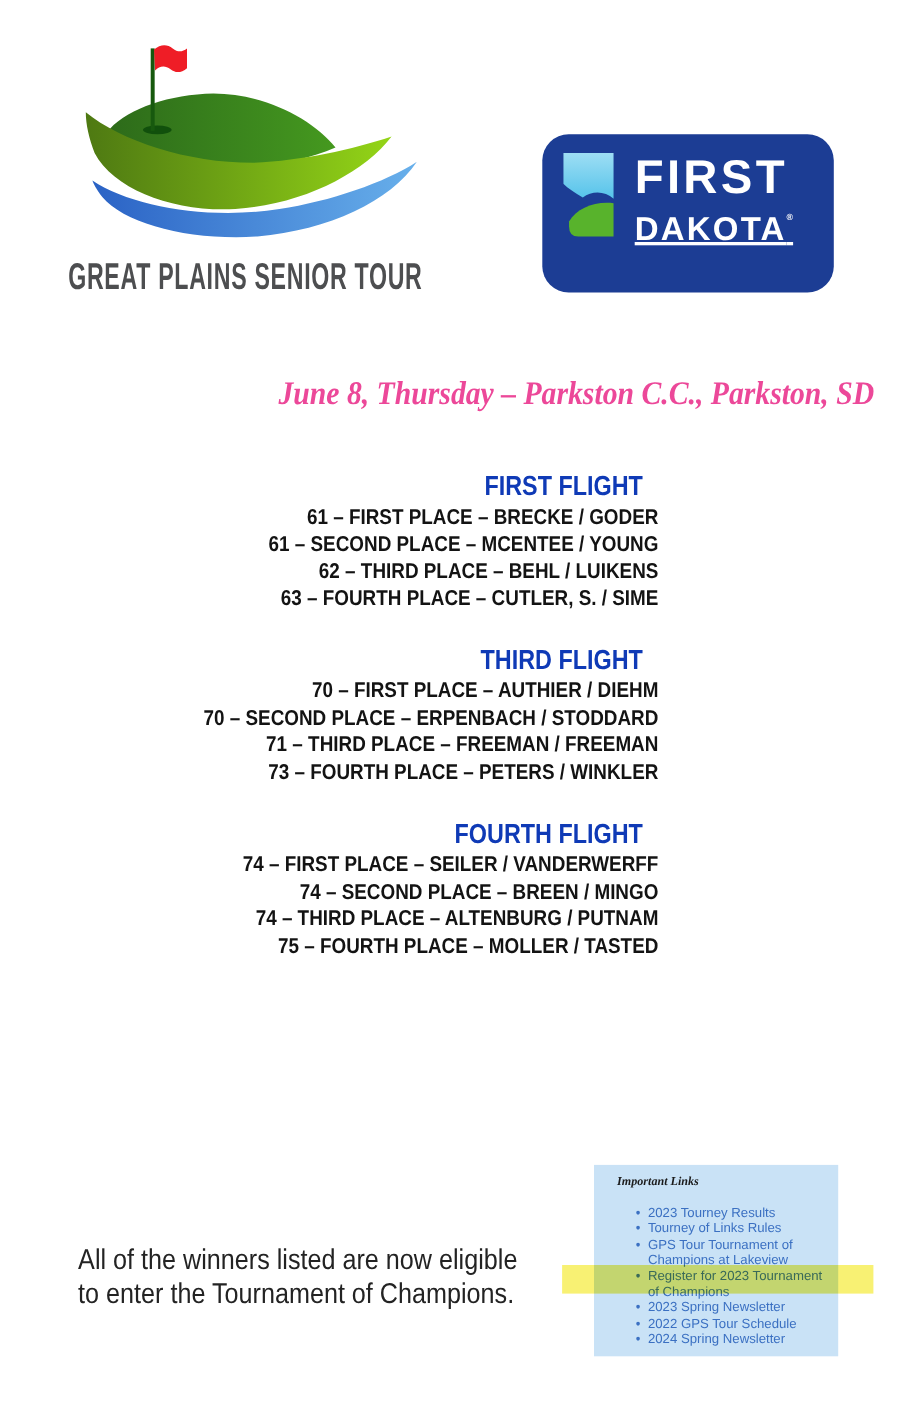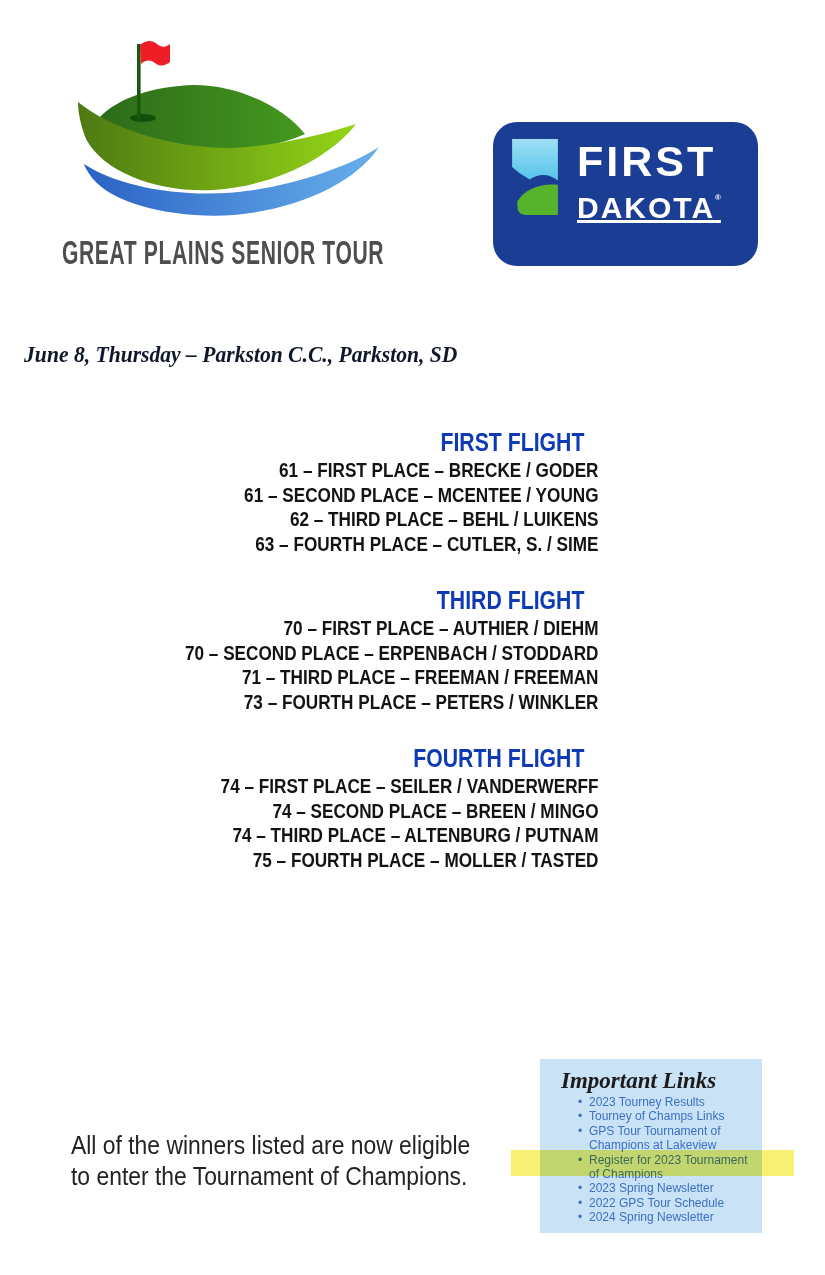--- a/index.html
+++ b/index.html
@@ -28,23 +28,23 @@
   .fd-first {
     font-size:43px; font-weight:bold; letter-spacing:3px; line-height:44px; white-space:nowrap;
   }
   .fd-dakota {
     font-size:30px; font-weight:bold; letter-spacing:2px; line-height:29px; white-space:nowrap;text-decoration:underline;
   }
   .fd-reg { font-size:8px; vertical-align:18px; letter-spacing:0; }
 
   
   .event-title {
-    position:absolute; left:0; top:341px; width:100%; text-align:left;
+    position:absolute; left:0; top:341px; width:100%; text-align:right;
     font-family:"Liberation Serif", serif; font-style:italic; font-weight:bold;
-    font-size:24px; color:#0f172a; white-space:nowrap;
+    font-size:30px; color:#ec4899; white-space:nowrap;
   }
   .event-title span { display:inline-block; transform:scaleX(0.9); }
 
   
   .flights { position:absolute; left:185px; top:429px; }
   .flight-section { margin-bottom:31px;text-align:right; }
   .flight-name {
     font-size:25px; font-weight:bold; color:#0F3AB6; line-height:27px;
     white-space:nowrap; transform:scaleX(0.85); transform-origin:left top;
     margin-bottom:2px;
@@ -59,21 +59,21 @@
   .note div { white-space:nowrap; transform:scaleX(0.88); transform-origin:left top; }
 
   
   .links-box {
     position:absolute; left:540px; top:1059px; width:222px; height:174px;
     background:#C9E2F6;
   }
   .links-title {
     position:absolute; left:21px; top:9px;
     font-family:"Liberation Serif", serif; font-weight:bold; font-style:italic;
-    font-size:23px; color:#1B1B1B; white-space:nowrap;
+    font-size:11px; color:#1B1B1B; white-space:nowrap;
   }
   .links-list { position:absolute; left:49px; top:36px; margin:0; padding:0; list-style:none; }
   .links-list li {
     position:relative; font-size:12px; line-height:14.4px; color:#3B70C2;
     max-width:168px; cursor:pointer;
   }
   .links-list li::before { content:"•"; position:absolute; left:-11px; color:#3B70C2; }
 
   .highlight-band {
     position:absolute; left:511px; top:1150px; width:283px; height:26px;
@@ -170,21 +170,21 @@
 
   <div class="note">
     <div>All of the winners listed are now eligible</div>
     <div>to enter the Tournament of Champions.</div>
   </div>
 
   <div class="links-box">
     <div class="links-title">Important Links</div>
     <ul class="links-list">
       <li>2023 Tourney Results</li>
-      <li>Tourney of Champs Links</li>
+      <li>Tourney of Links Rules</li>
       <li>GPS Tour Tournament of Champions at Lakeview</li>
       <li>Register for 2023 Tournament of Champions</li>
       <li>2023 Spring Newsletter</li>
       <li>2022 GPS Tour Schedule</li>
       <li>2024 Spring Newsletter</li>
     </ul>
   </div>
 
   <div class="highlight-band"></div>
 

